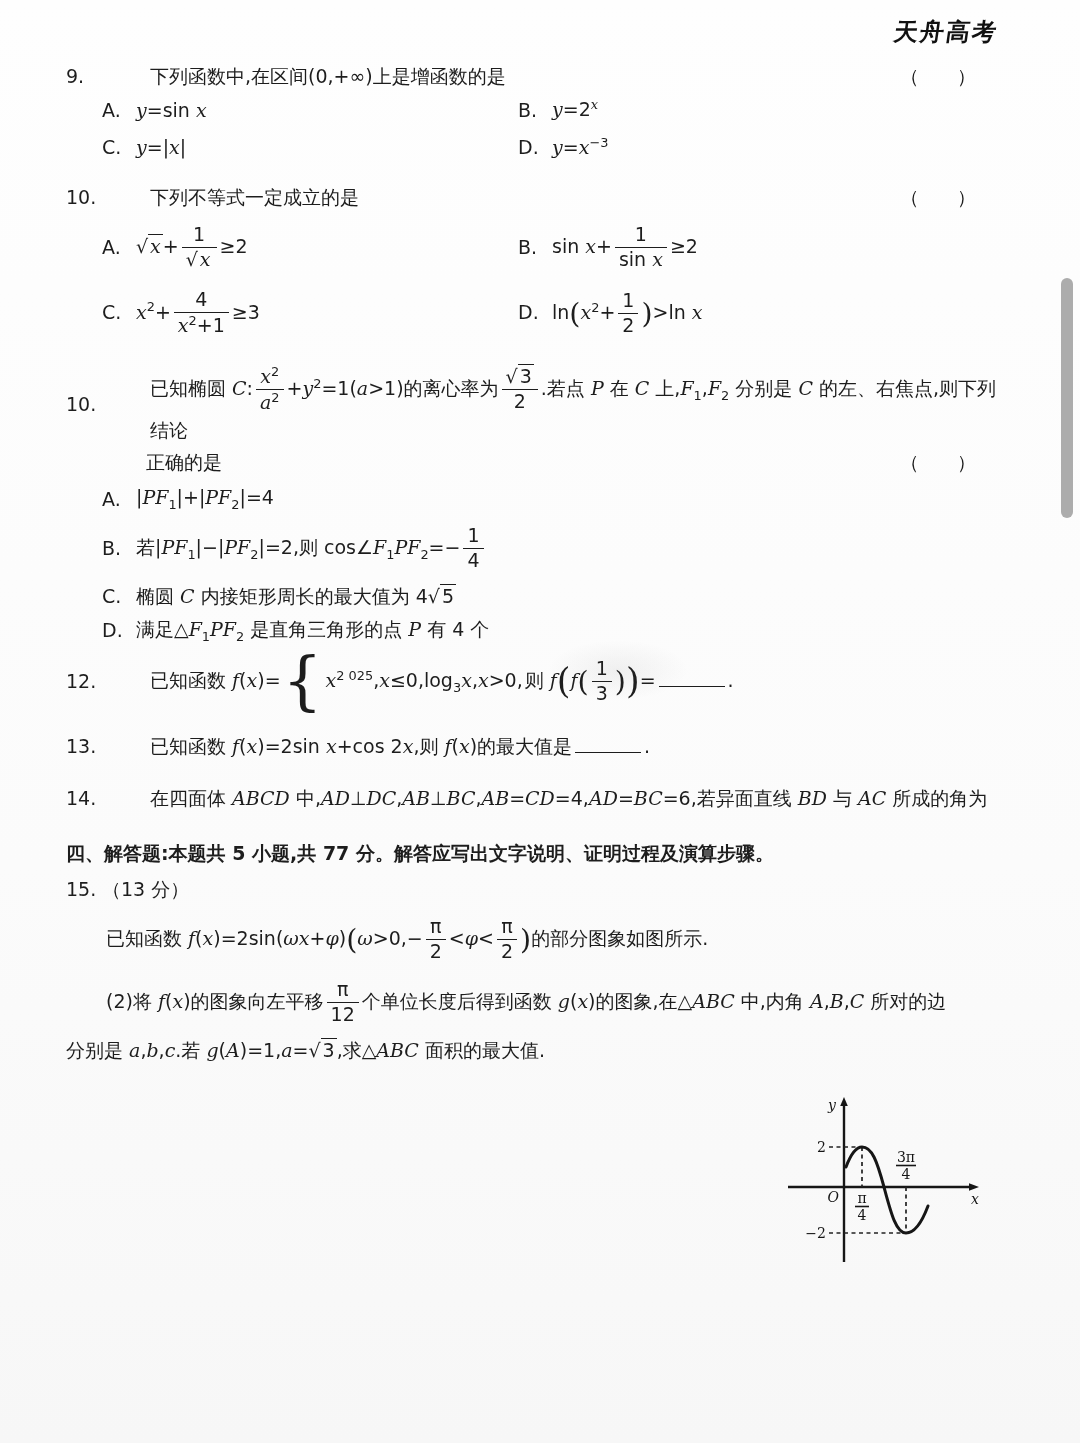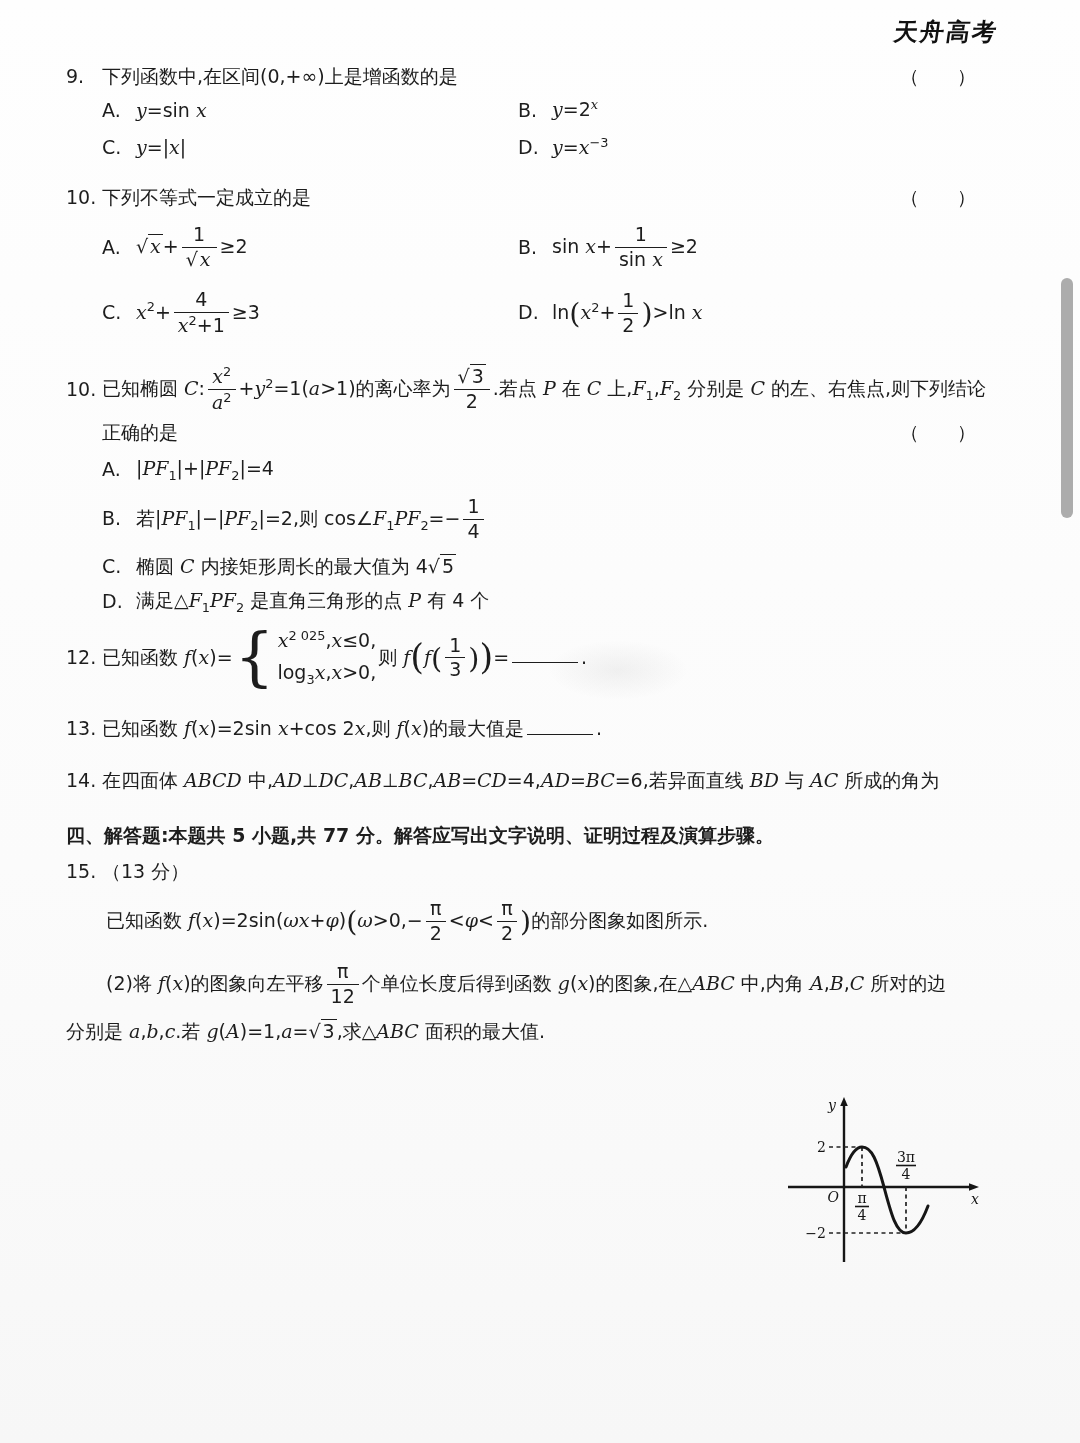--- a/index.html
+++ b/index.html
@@ -17,37 +17,37 @@
   .scroll-thumb {
     position:absolute; top:278px; right:7px; width:12px; height:240px;
     border-radius:6px; background:#acacac;
   }
   .content { padding:56px 70px 0 66px; }
   .sec-title { font-weight:700; }
   .indent1 { padding-left:30px; }
   .qrow { display:flex; align-items:flex-start; }
   .qrow.vcenter { align-items:center; }
   .qnum { flex:0 0 36px; }
-  .qbody { flex:1 1 auto; }
+  .qbody { flex:1 1 auto;margin-left:48px; }
   .bracket { margin-left:auto; margin-right:34px; white-space:nowrap; flex:0 0 auto; }
   .opts { padding-left:36px; display:grid; grid-template-columns:416px 1fr; row-gap:8px; margin-top:4px; }
   .opt { display:flex; align-items:center; }
   .olabel { flex:0 0 34px; }
   .opt-line { display:flex; align-items:center; padding-left:36px; margin-top:6px; }
   i { font-family:"DejaVu Serif","Liberation Serif",serif; font-style:italic; font-weight:normal; }
   sup, sub { font-size:0.68em; }
   .fr { display:inline-block; vertical-align:middle; text-align:center; line-height:1.15; margin:2px 3px; }
   .fr .n { display:block; border-bottom:1.5px solid #1d1d1d; padding:0 4px 1px; }
   .fr .d { display:block; padding:1px 4px 0; }
   .sq { white-space:nowrap; }
   .sq::before { content:"√"; }
   .sq u { text-decoration:none; border-top:1.5px solid #1d1d1d; padding:0 2px; }
   .cases { display:inline-flex; align-items:center; vertical-align:middle; margin:0 2px; }
   .cases::before { content:"{"; font-size:3.3em; font-weight:300; line-height:0.85; margin-right:3px; font-family:"DejaVu Serif",serif; }
-  .cw { display:inline-flex; flex-direction:column; row-gap:3px; text-align:right; }
+  .cw { display:inline-flex; row-gap:3px; text-align:left; }
   .bp  { font-size:1.5em;  font-weight:300; vertical-align:-0.13em; line-height:1; font-family:"DejaVu Serif",serif; }
   .bp2 { font-size:1.85em; font-weight:300; vertical-align:-0.16em; line-height:1; font-family:"DejaVu Serif",serif; }
   .blank { display:inline-block; width:66px; height:1em; border-bottom:1.7px solid #1d1d1d; margin:0 3px; vertical-align:baseline; }
   .p15 { padding-left:40px; margin-top:10px; }
   .figure { position:absolute; left:772px; top:1094px; }
   .figure text { font-family:"DejaVu Serif","Liberation Serif",serif; font-size:14px; fill:#161616; }
   .figure text.it { font-style:italic; }
   .smudge { position:absolute; left:548px; top:640px; width:140px; height:60px; border-radius:50%;
     background:radial-gradient(closest-side, rgba(80,80,80,0.07), rgba(80,80,80,0)); }
 </style>
@@ -112,21 +112,21 @@
             <span>ln<span class="bp">(</span><i>x</i><sup>2</sup>+<span class="fr"><span class="n">1</span><span class="d">2</span></span><span class="bp">)</span>&gt;ln <i>x</i></span>
           </div>
       </div>
     </section>
 
     <section style="margin-top:24px;">
       <div class="qrow vcenter">
         <span class="qnum">10.</span>
         <span class="qbody">已知椭圆 <i>C</i>:<span class="fr"><span class="n"><i>x</i><sup>2</sup></span><span class="d"><i>a</i><sup>2</sup></span></span>+<i>y</i><sup>2</sup>=1(<i>a</i>&gt;1)的离心率为<span class="fr"><span class="n"><span class="sq"><u>3</u></span></span><span class="d">2</span></span>.若点 <i>P</i> 在 <i>C</i> 上,<i>F</i><sub>1</sub>,<i>F</i><sub>2</sub> 分别是 <i>C</i> 的左、右焦点,则下列结论</span>
       </div>
-      <div class="qrow" style="margin-top:2px;">
+      <div class="qrow" style="margin-top:2px;gap:44px;">
         <span class="qnum"></span>
         <span>正确的是</span>
         <span class="bracket">（　　）</span>
       </div>
       <div class="opt-line">
           <span class="olabel">A.</span>
           <span>|<i>PF</i><sub>1</sub>|+|<i>PF</i><sub>2</sub>|=4</span>
         </div>
       <div class="opt-line" style="margin-top:8px;">
           <span class="olabel">B.</span>

